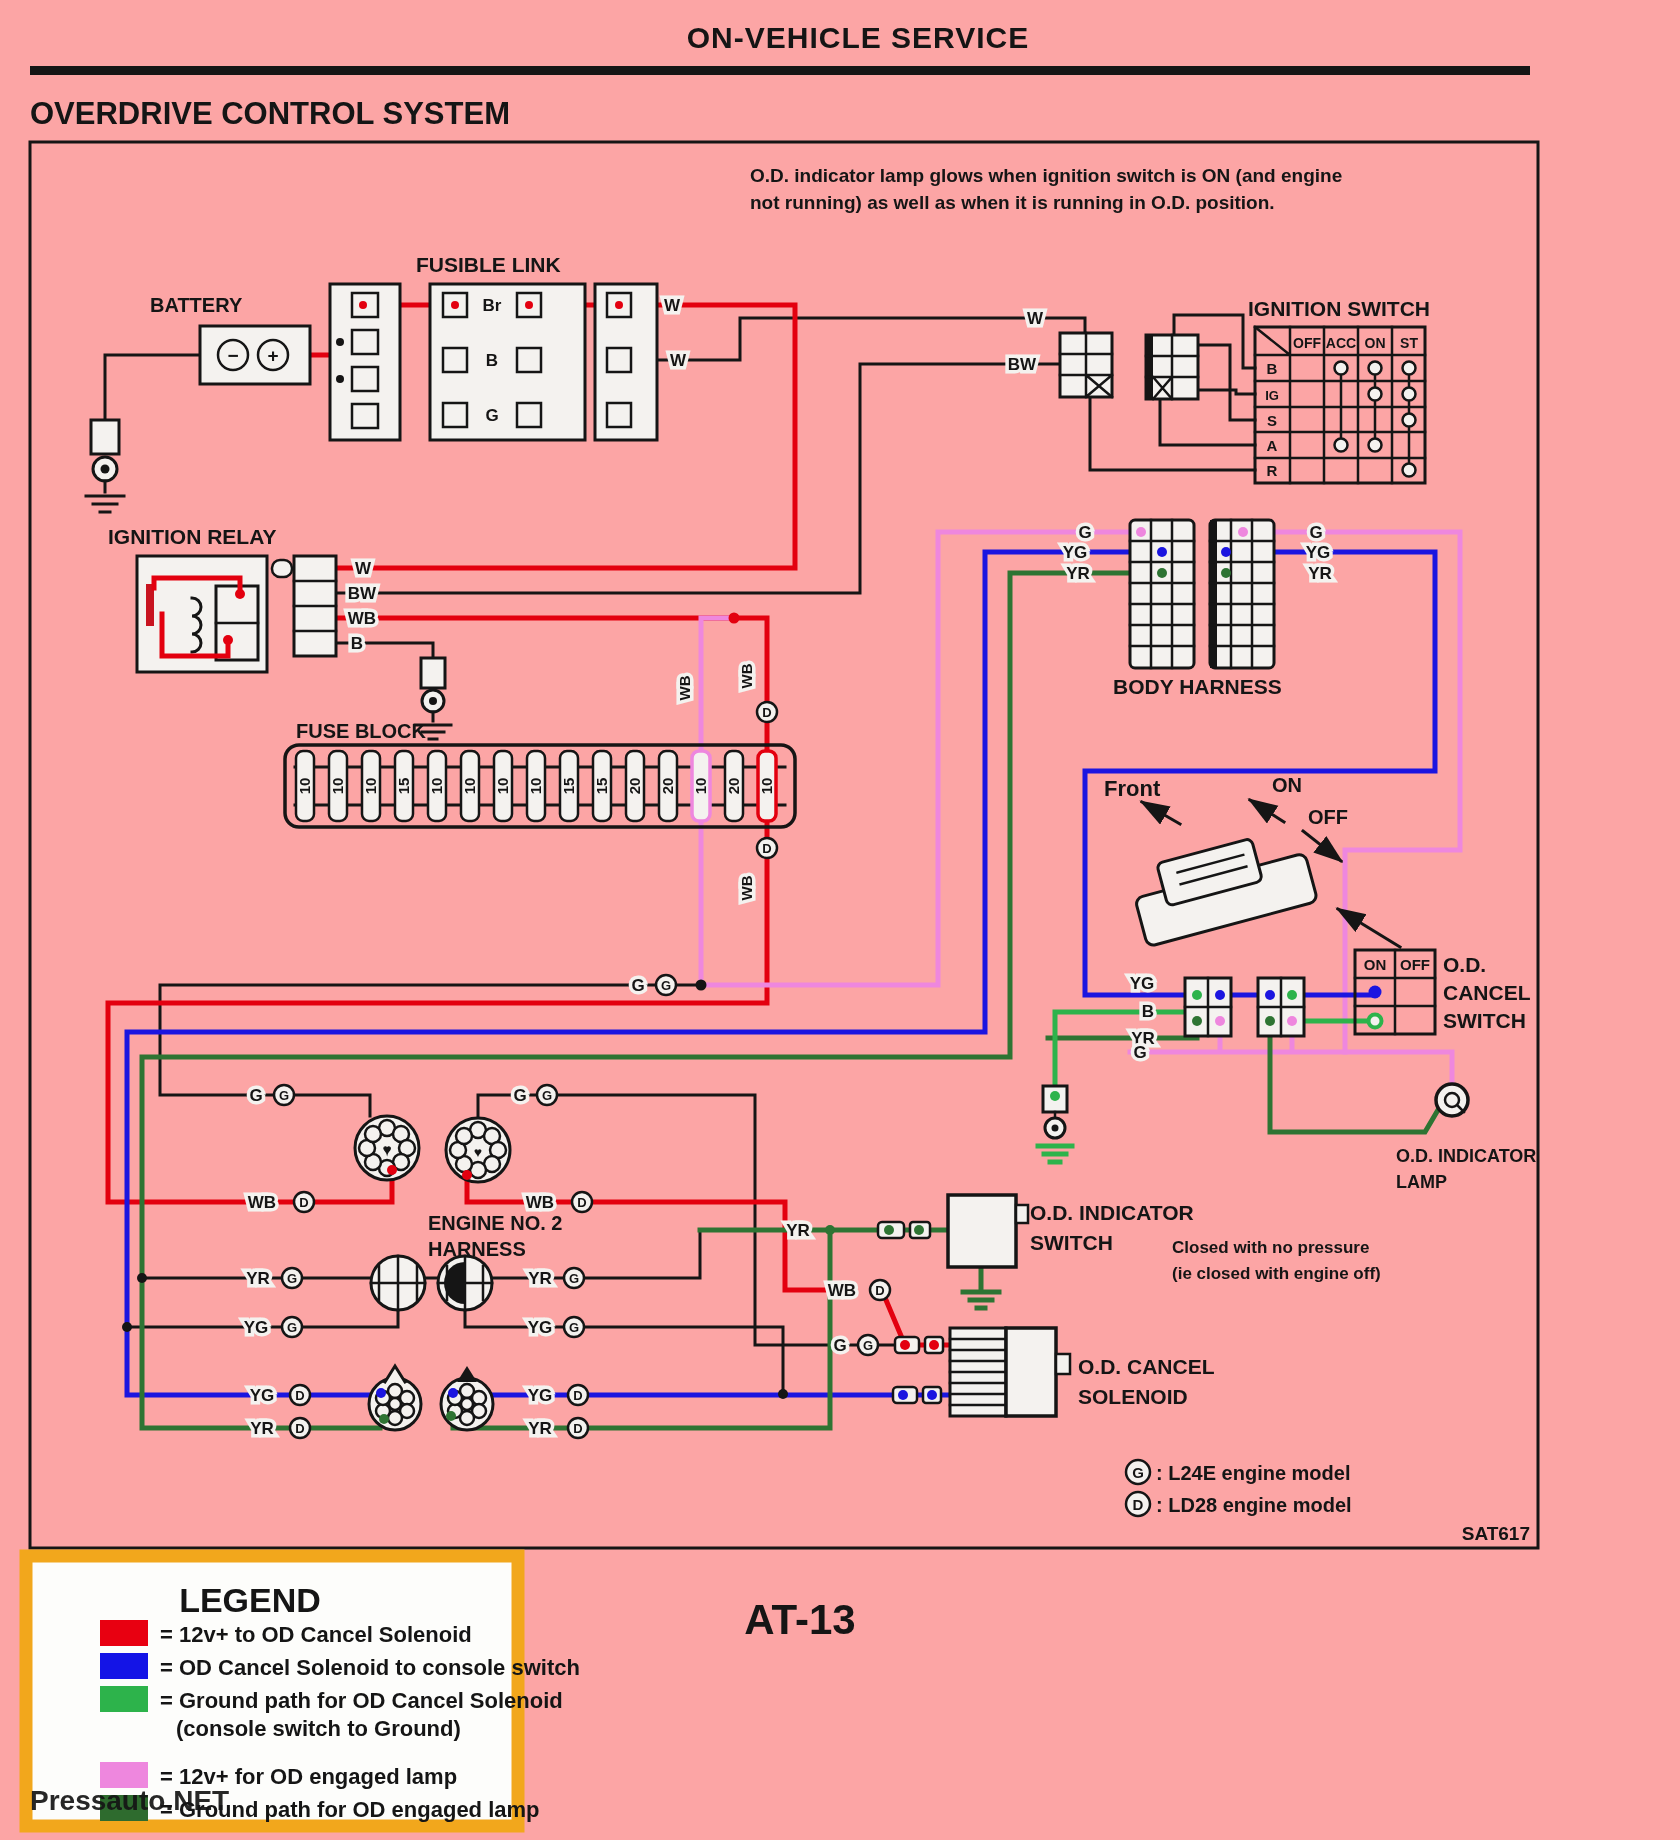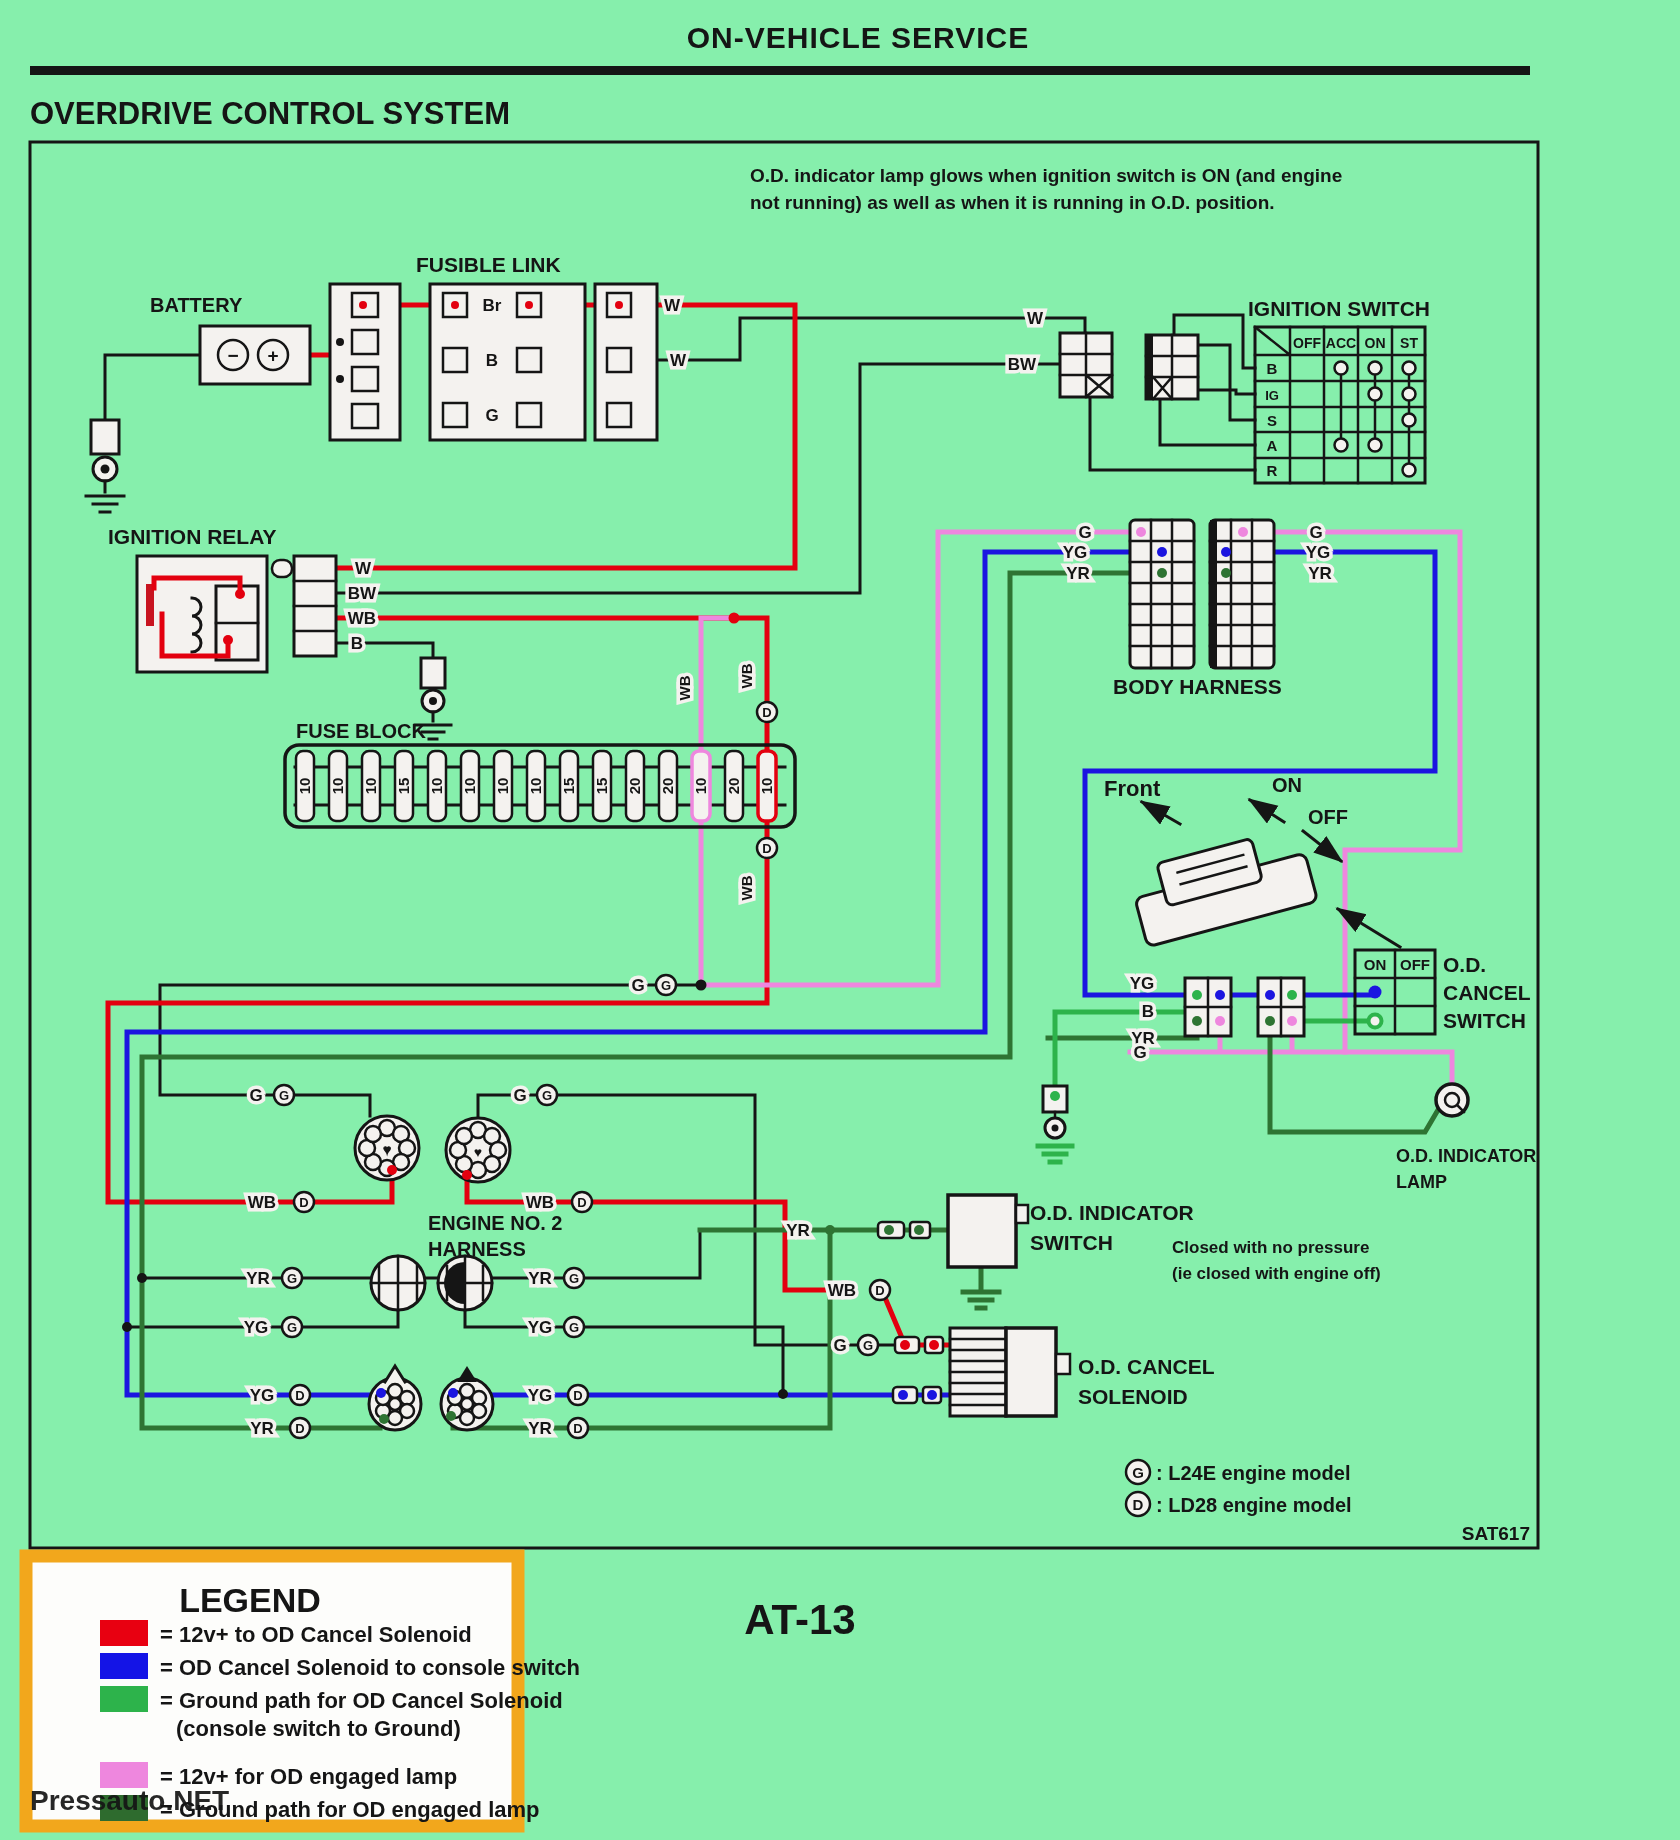--- a/index.html
+++ b/index.html
@@ -1,16 +1,16 @@
 <!DOCTYPE html>
 <html><head>
 <meta charset="utf-8">
 <style>
   html,body{margin:0;padding:0;background:#e8e6e2;}
-  .page{position:relative;width:1680px;height:1840px;background:#86efac;margin:0 auto;
+  .page{position:relative;width:1680px;height:1840px;background:#fca5a5;margin:0 auto;
         font-family:"Liberation Sans",sans-serif;}
   svg{display:block}
   text{font-family:"Liberation Sans",sans-serif;font-weight:bold;fill:#151515}
   .am{text-anchor:middle}
   .ae{text-anchor:end}
   .hl{paint-order:stroke;stroke:#f4f2ef;stroke-width:7px}
   .k{fill:none;stroke:#151515;stroke-width:3;stroke-linecap:square}
   .k2{fill:none;stroke:#151515;stroke-width:2.5;stroke-linecap:square}
   .k35{fill:none;stroke:#151515;stroke-width:3.5;stroke-linecap:square}
   .wred{fill:none;stroke:#e3000f;stroke-width:5;stroke-linecap:square}

